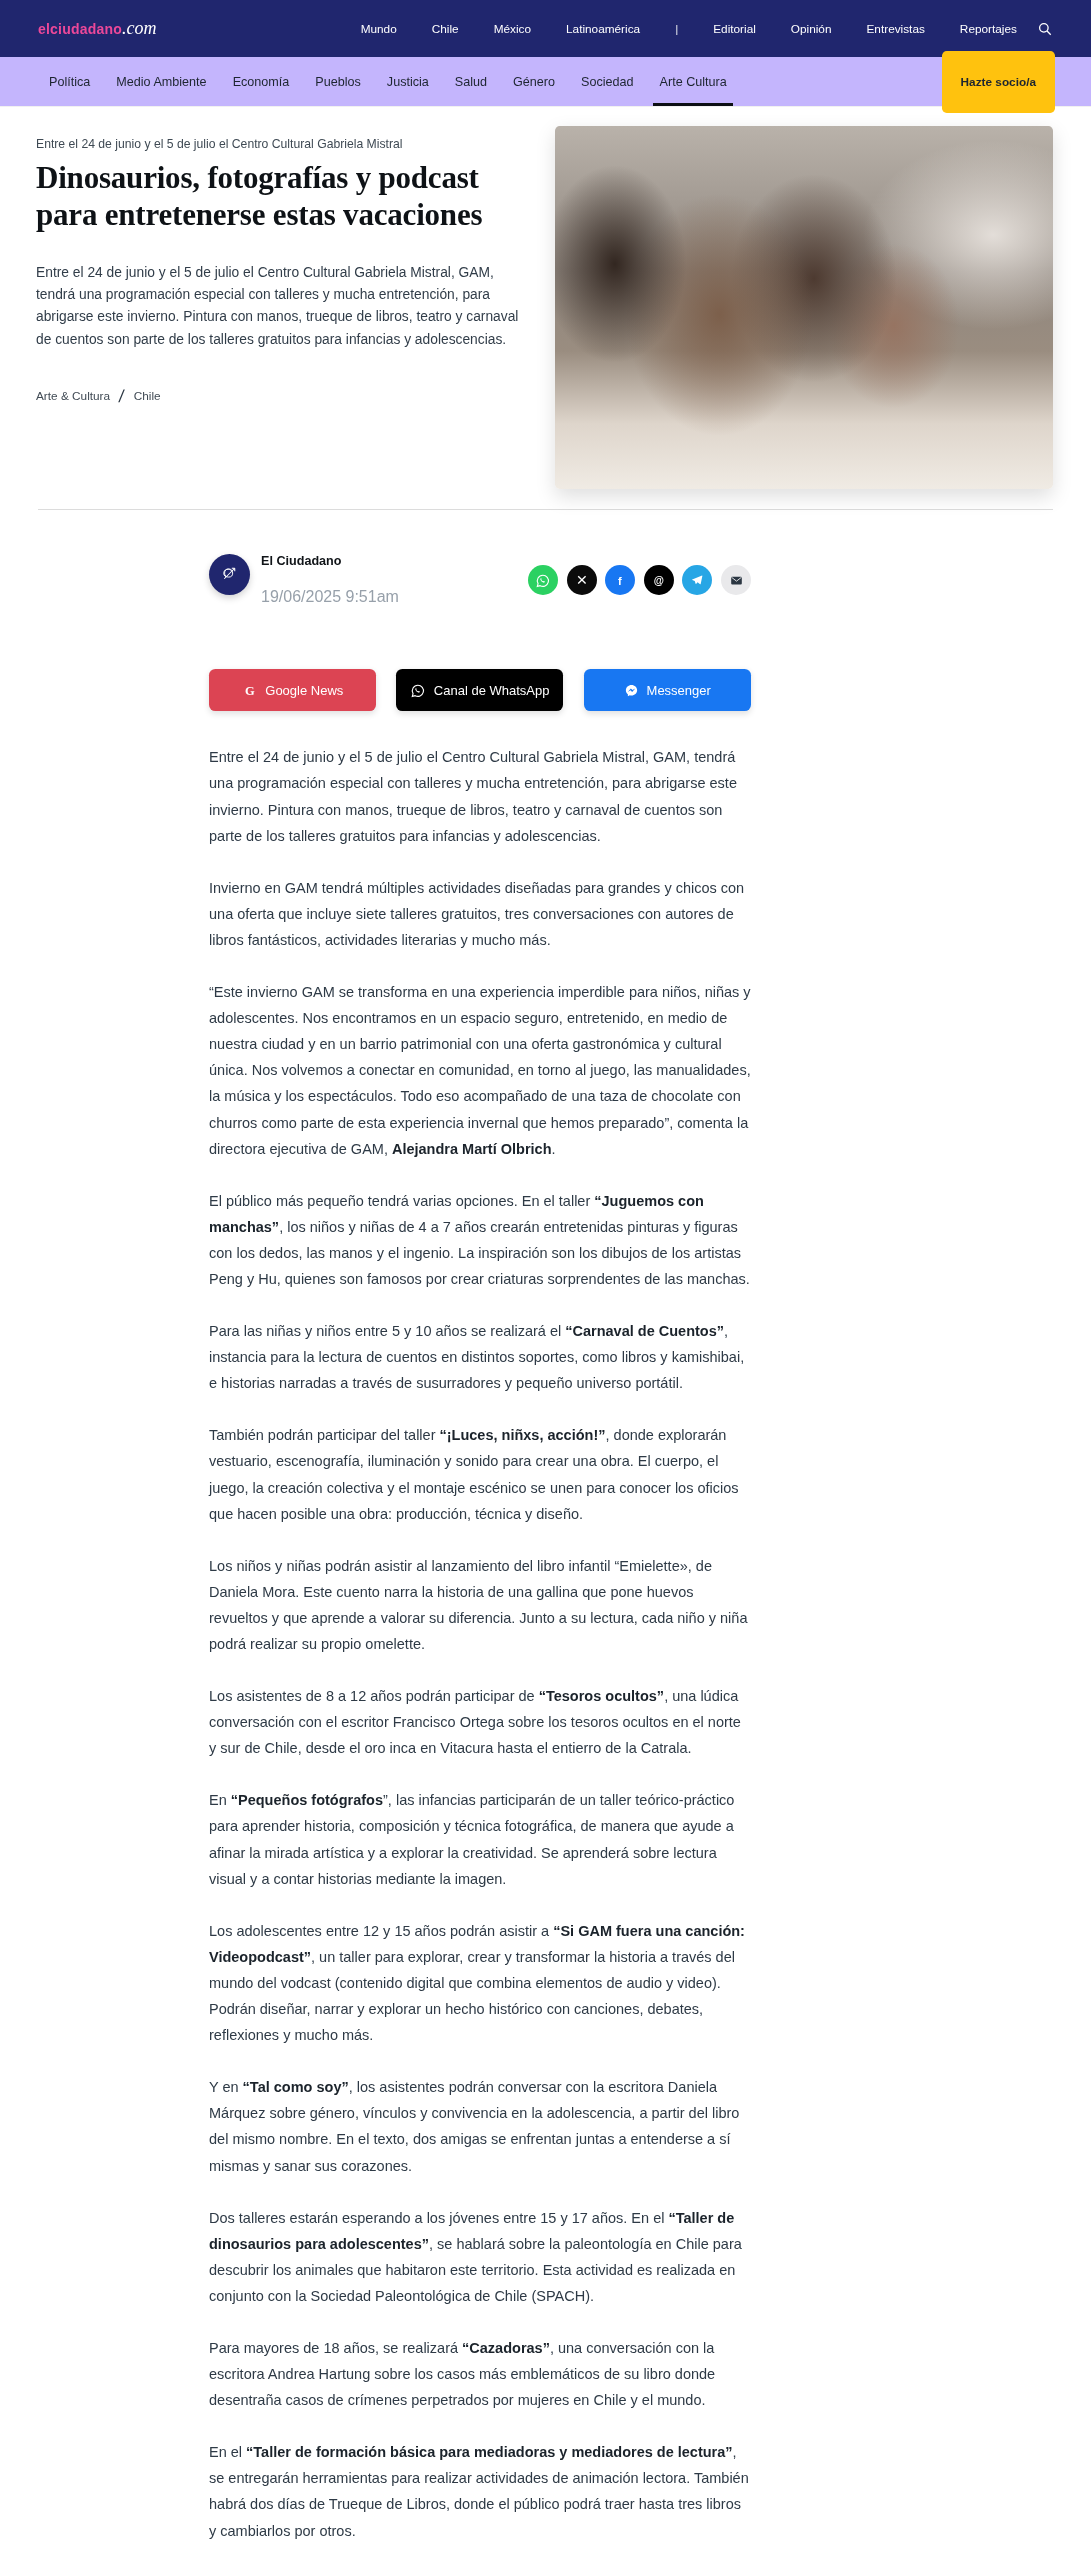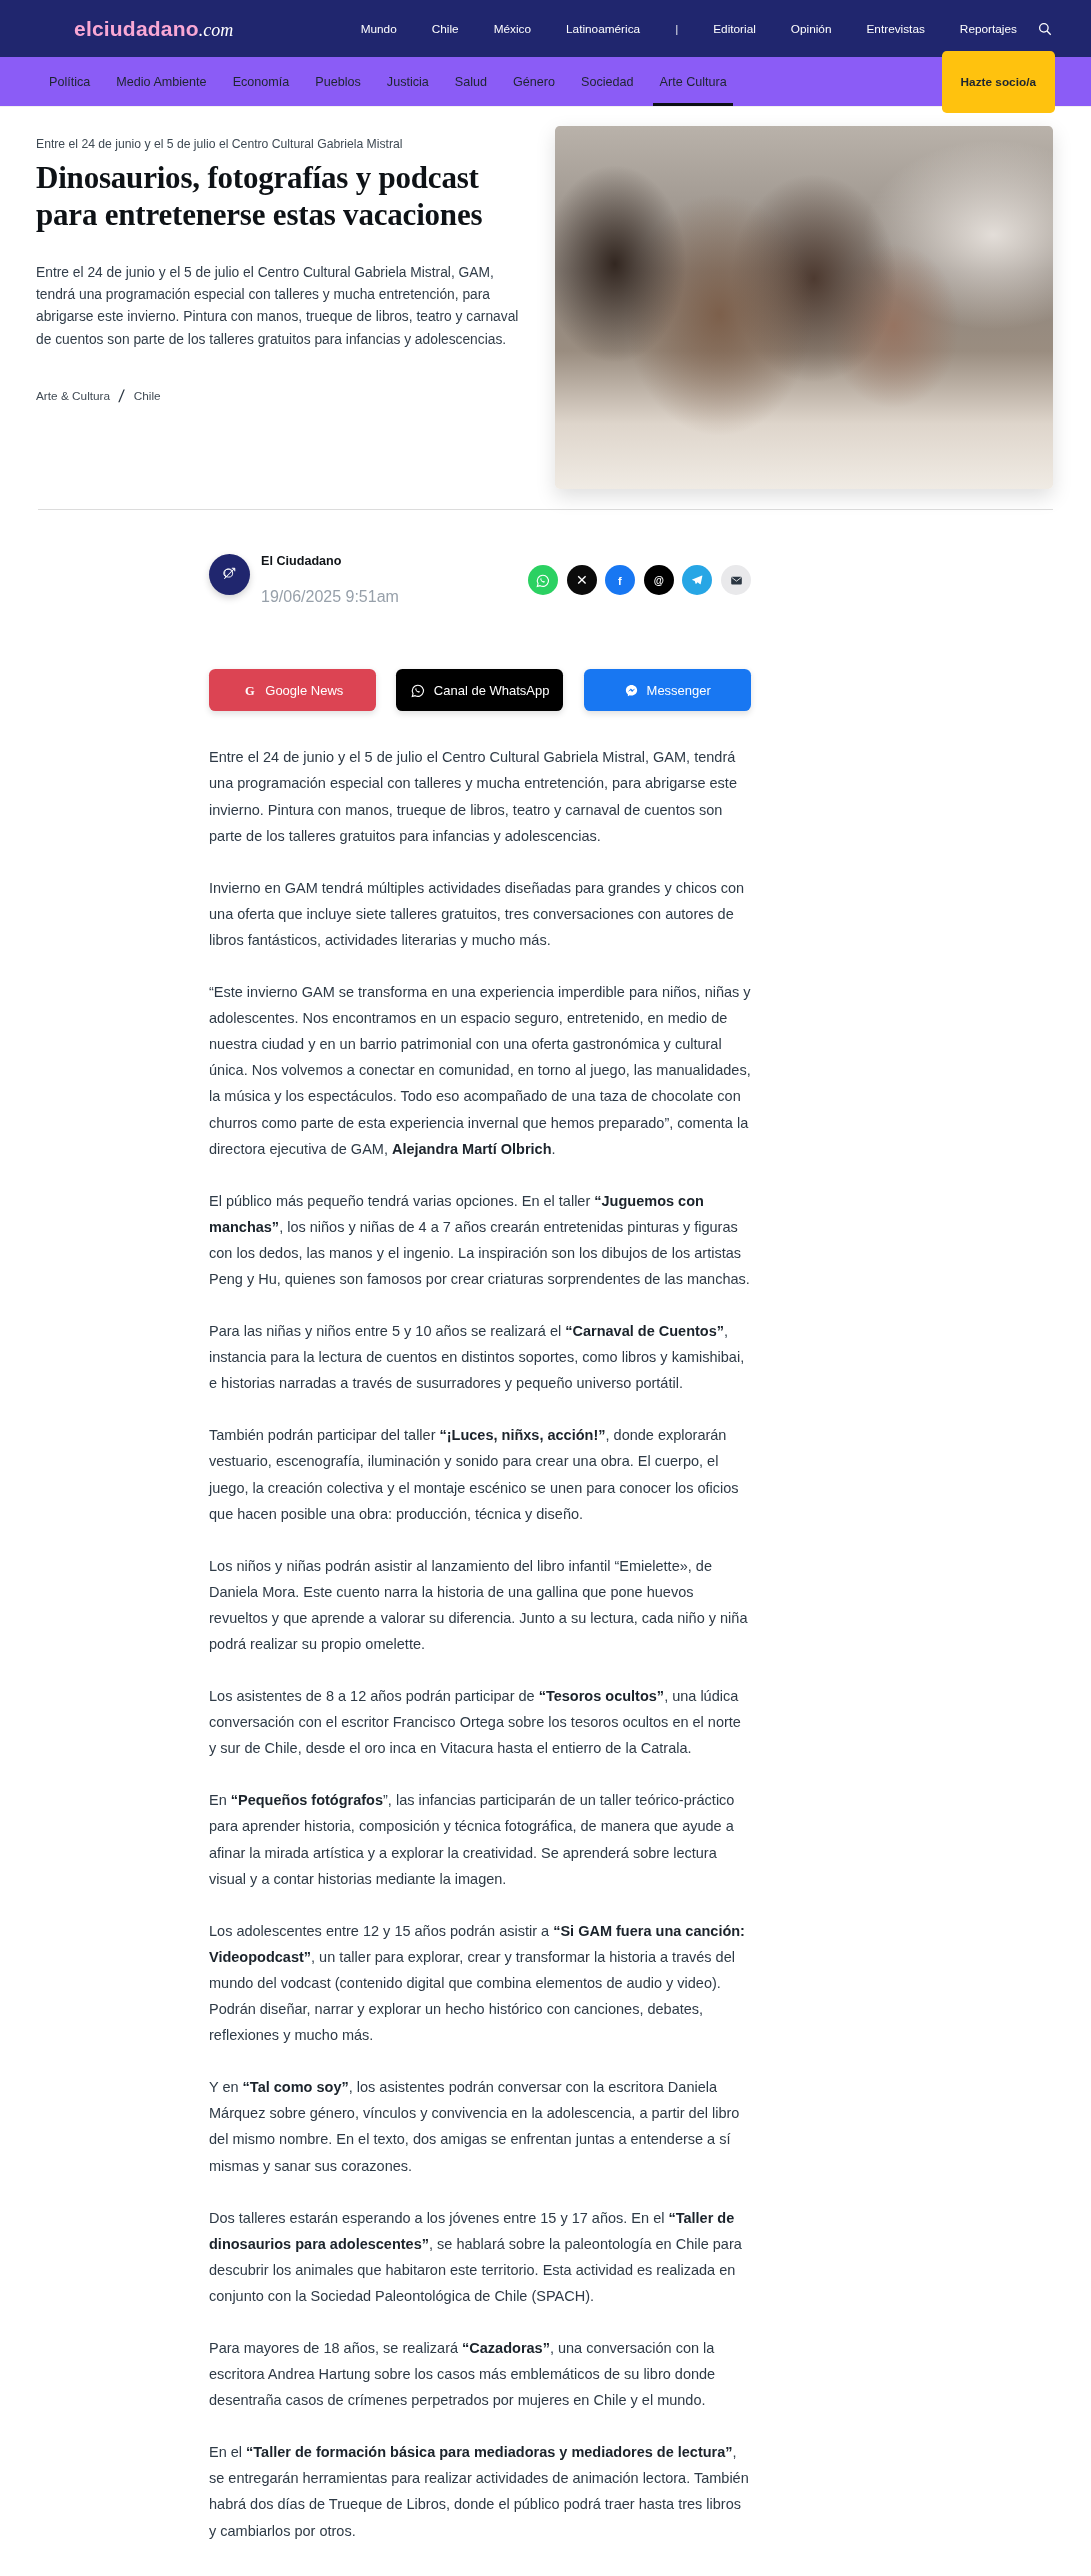--- a/index.html
+++ b/index.html
@@ -2,29 +2,29 @@
 <html lang="es" style="font-size:12.6px"><head>
 <meta charset="utf-8">
 <style>
   html,body{margin:0;padding:0;background:#ffffff;}
   body{font-family:"Liberation Sans","DejaVu Sans",sans-serif;color:#2e3a46;}
   .page{width:1091px;min-height:2576px;margin:0 auto;background:#fff;overflow:hidden;}
 
   
   .topbar{height:57px;background:#20266e;display:flex;align-items:center;padding:0 38px;box-sizing:border-box;}
   .logo{display:flex;align-items:baseline;cursor:pointer;}
-  .logo-main{color:#f9a8d4;font-weight:700;font-size:21px;letter-spacing:0.2px;margin-left:36px;}
+  .logo-main{color:#ec4899;font-weight:700;font-size:14px;letter-spacing:0.2px;}
   .logo-suffix{color:#fff;font-family:"Liberation Serif","DejaVu Serif",serif;font-style:italic;font-size:18px;}
   .topnav{margin-left:auto;display:flex;align-items:center;gap:35px;}
   .nav-link{color:#fff;font-size:11.8px;text-decoration:none;white-space:nowrap;cursor:pointer;}
   .nav-sep{color:rgba(255,255,255,.85);font-size:11.8px;}
   .search-btn{margin-left:20.4px;display:flex;align-items:center;cursor:pointer;}
 
   
-  .subnav{height:50px;background:#8b5cf6;display:flex;align-items:center;padding:0 36px 0 49px;box-sizing:border-box;border-bottom:0.8px solid #f1f1f1;}
+  .subnav{height:50px;background:#c4b5fd;display:flex;align-items:center;padding:0 36px 0 49px;box-sizing:border-box;border-bottom:0.8px solid #f1f1f1;}
   .subnav-item{position:relative;color:#1d2530;font-size:12.6px;font-weight:500;margin-right:26px;text-decoration:none;white-space:nowrap;cursor:pointer;}
   .subnav-item.active::after{content:"";position:absolute;left:-6.3px;right:-6.3px;bottom:-17.3px;height:3.1px;background:#0c0f14;}
   .cta-member{margin-left:auto;background:#ffc20e;color:#1d2530;font-size:11.8px;font-weight:600;border:none;border-radius:4.7px;padding:24px 19px;cursor:pointer;}
 
   
   .article-head{display:flex;gap:28px;padding:19px 38px 0 36px;box-sizing:border-box;}
   .head-left{flex:0 0 491px;}
   .kicker{font-size:12.2px;color:#3f4a54;margin-top:11px;}
   h1.title{font-family:"Liberation Serif","DejaVu Serif",serif;font-weight:700;font-size:31px;line-height:1.18;color:#0e1216;margin:9.4px 0 0 0;letter-spacing:-0.2px;}
   .excerpt{margin-top:28px;font-size:13.8px;line-height:1.62;color:#313d49;max-width:483px;}

